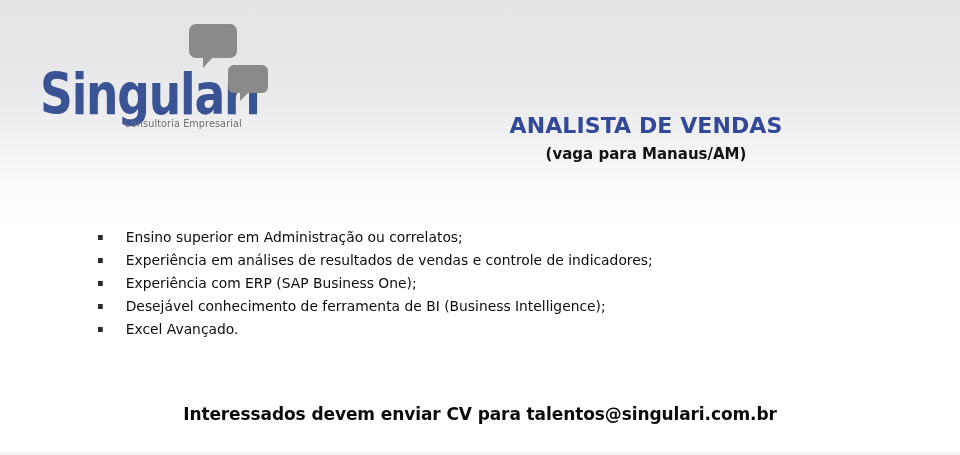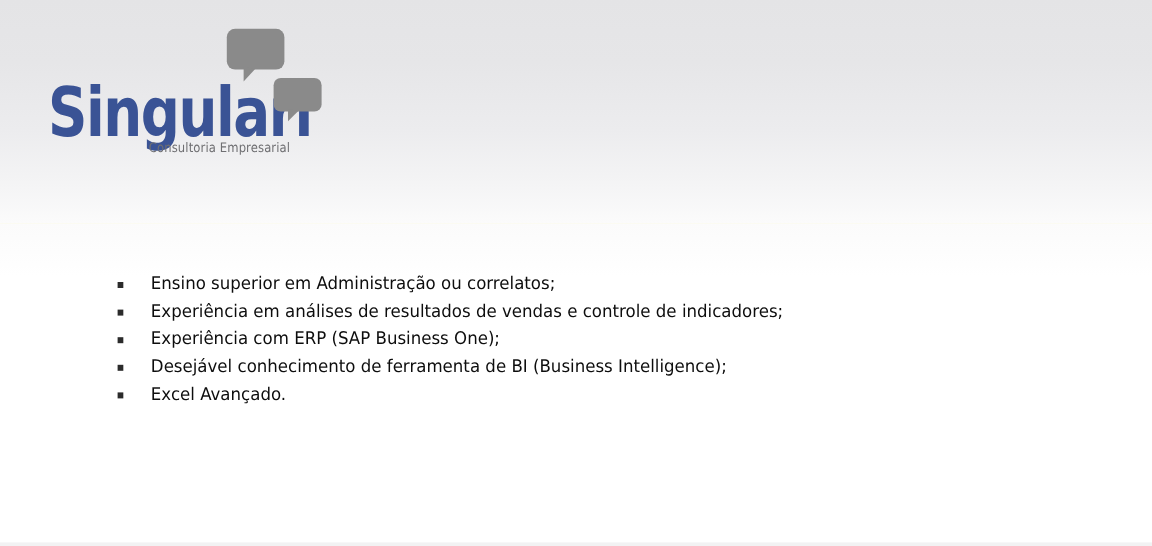--- a/index.html
+++ b/index.html
@@ -196,20 +196,24 @@
         <rect x="4" y="6" width="48" height="34" rx="7" ry="7" fill="#8a8a8a"></rect>
         <path d="M 18 38 L 18 50 L 28 39 Z" fill="#8a8a8a"></path>
       </g>
       <g>
         <rect x="43" y="47" width="40" height="28" rx="6" ry="6" fill="#8a8a8a"></rect>
         <path d="M 55 73 L 55 83 L 64 74 Z" fill="#8a8a8a"></path>
       </g>
     </svg>
   </div>
 
+  <div class="headline-group">
+    <div class="job-title">ANALISTA DE VENDAS</div>
+    <div class="job-location">(vaga para Manaus/AM)</div>
+  </div>
 
   <ul class="requirements">
     <li class="req-item">
       <span class="req-bullet"></span>
       <span>Ensino superior em Administração ou correlatos;</span>
     </li>
     <li class="req-item">
       <span class="req-bullet"></span>
       <span>Experiência em análises de resultados de vendas e controle de indicadores;</span>
     </li>
@@ -220,14 +224,15 @@
     <li class="req-item">
       <span class="req-bullet"></span>
       <span>Desejável conhecimento de ferramenta de BI (Business Intelligence);</span>
     </li>
     <li class="req-item">
       <span class="req-bullet"></span>
       <span>Excel Avançado.</span>
     </li>
   </ul>
 
+  <div class="contact-line">Interessados devem enviar CV para talentos@singulari.com.br</div>
 
 </div>
 
 </body></html>

